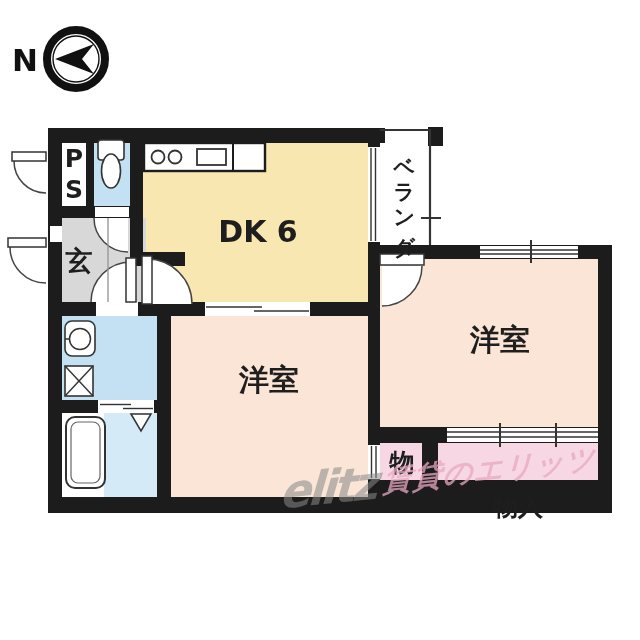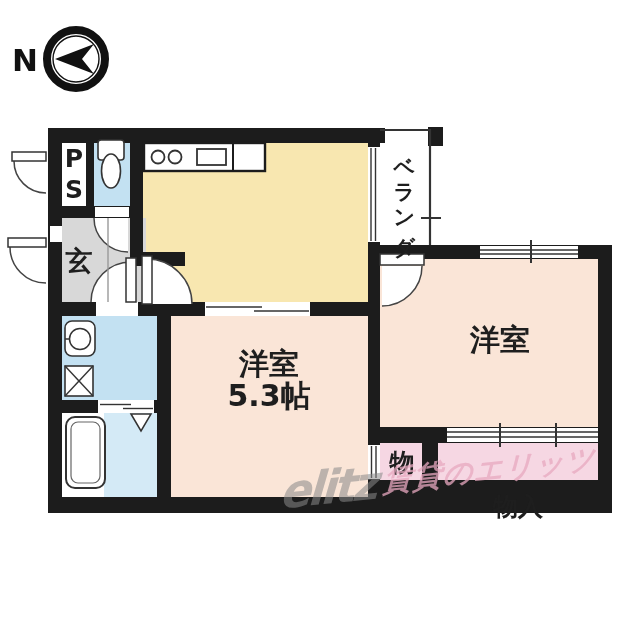--- a/index.html
+++ b/index.html
@@ -194,26 +194,26 @@
       <line x1="371.5" y1="446" x2="371.5" y2="478"></line>
       <line x1="376" y1="446" x2="376" y2="478"></line>
     </g>
 
     <line x1="108" y1="218" x2="108" y2="302" stroke="#9a9a9a" stroke-width="1.4"></line>
   </svg>
 
   <div id="compass-n">N</div>
 
   <div class="lbl vert" style="left:60px;top:145px;width:28px;height:60px;font-size:25px;">PS</div>
+  <div class="lbl" style="left:198px;top:212px;width:120px;height:40px;font-size:30px;">DK 6</div>
   <div class="lbl vert" style="left:391px;top:148px;width:26px;height:94px;font-size:21px;">ベランダ</div>
   <div class="lbl" style="left:64px;top:246px;width:30px;height:30px;font-size:27px;">玄</div>
 
   <div class="lbl" style="left:189px;top:342px;width:160px;height:76px;font-size:30px;flex-direction:column;">
     <span>洋室</span>
-    <span>5.3帖</span>
   </div>
 
   <div class="lbl" style="left:420px;top:302px;width:160px;height:76px;font-size:30px;flex-direction:column;">
     <span>洋室</span>
   </div>
 
   <div class="lbl" style="left:384px;top:447px;width:36px;height:30px;font-size:25px;">物</div>
   <div class="lbl" style="left:458px;top:446px;width:120px;height:31px;font-size:25px;margin-top:45px;">物入</div>
 
   <div id="watermark">

